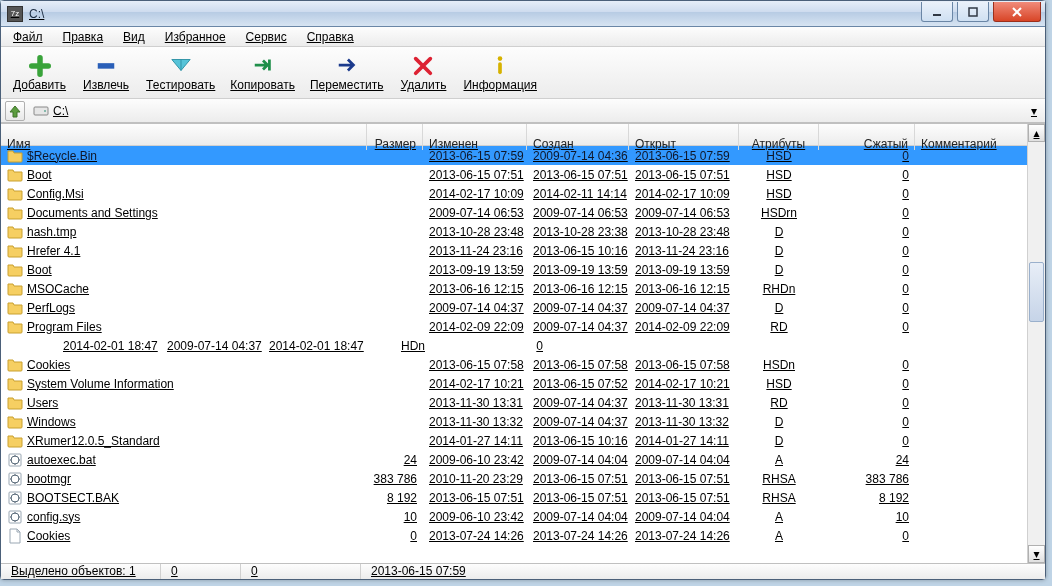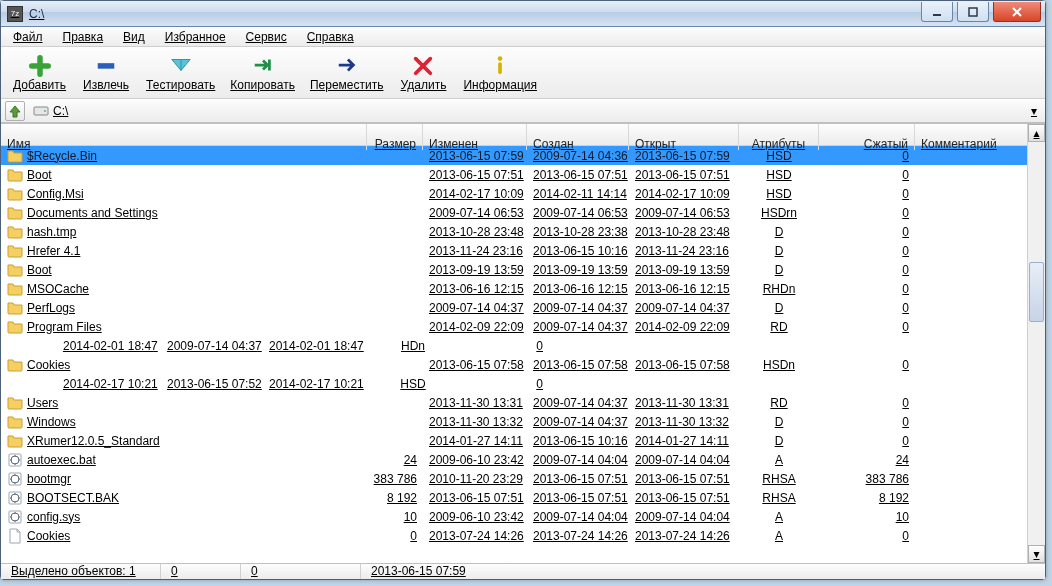--- a/index.html
+++ b/index.html
@@ -379,20 +379,26 @@
             </div>
             <div class="cell col-size"></div>
             <div class="cell col-mod">2013-06-15 07:58</div>
             <div class="cell col-cre">2013-06-15 07:58</div>
             <div class="cell col-open">2013-06-15 07:58</div>
             <div class="cell col-attr">HSDn</div>
             <div class="cell col-pack">0</div>
             <div class="cell col-comm"></div>
           </div>
           <div class="row">
+            <div class="cell col-name namecell">
+              <svg class="ficon">
+                <use href="#i-folder"></use>
+              </svg>
+              <span>System Volume Information</span>
+            </div>
             <div class="cell col-size"></div>
             <div class="cell col-mod">2014-02-17 10:21</div>
             <div class="cell col-cre">2013-06-15 07:52</div>
             <div class="cell col-open">2014-02-17 10:21</div>
             <div class="cell col-attr">HSD</div>
             <div class="cell col-pack">0</div>
             <div class="cell col-comm"></div>
           </div>
           <div class="row">
             <div class="cell col-name namecell">

